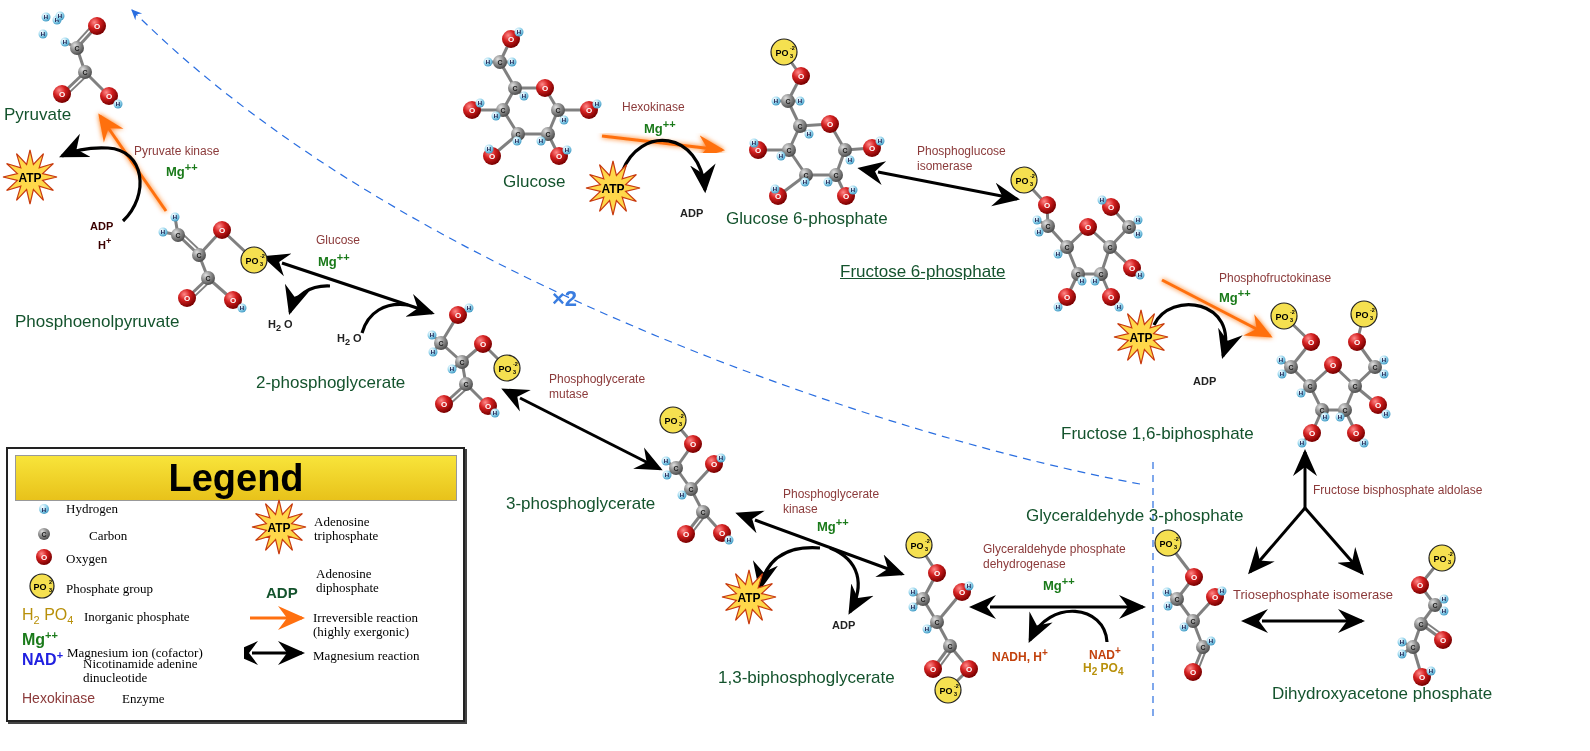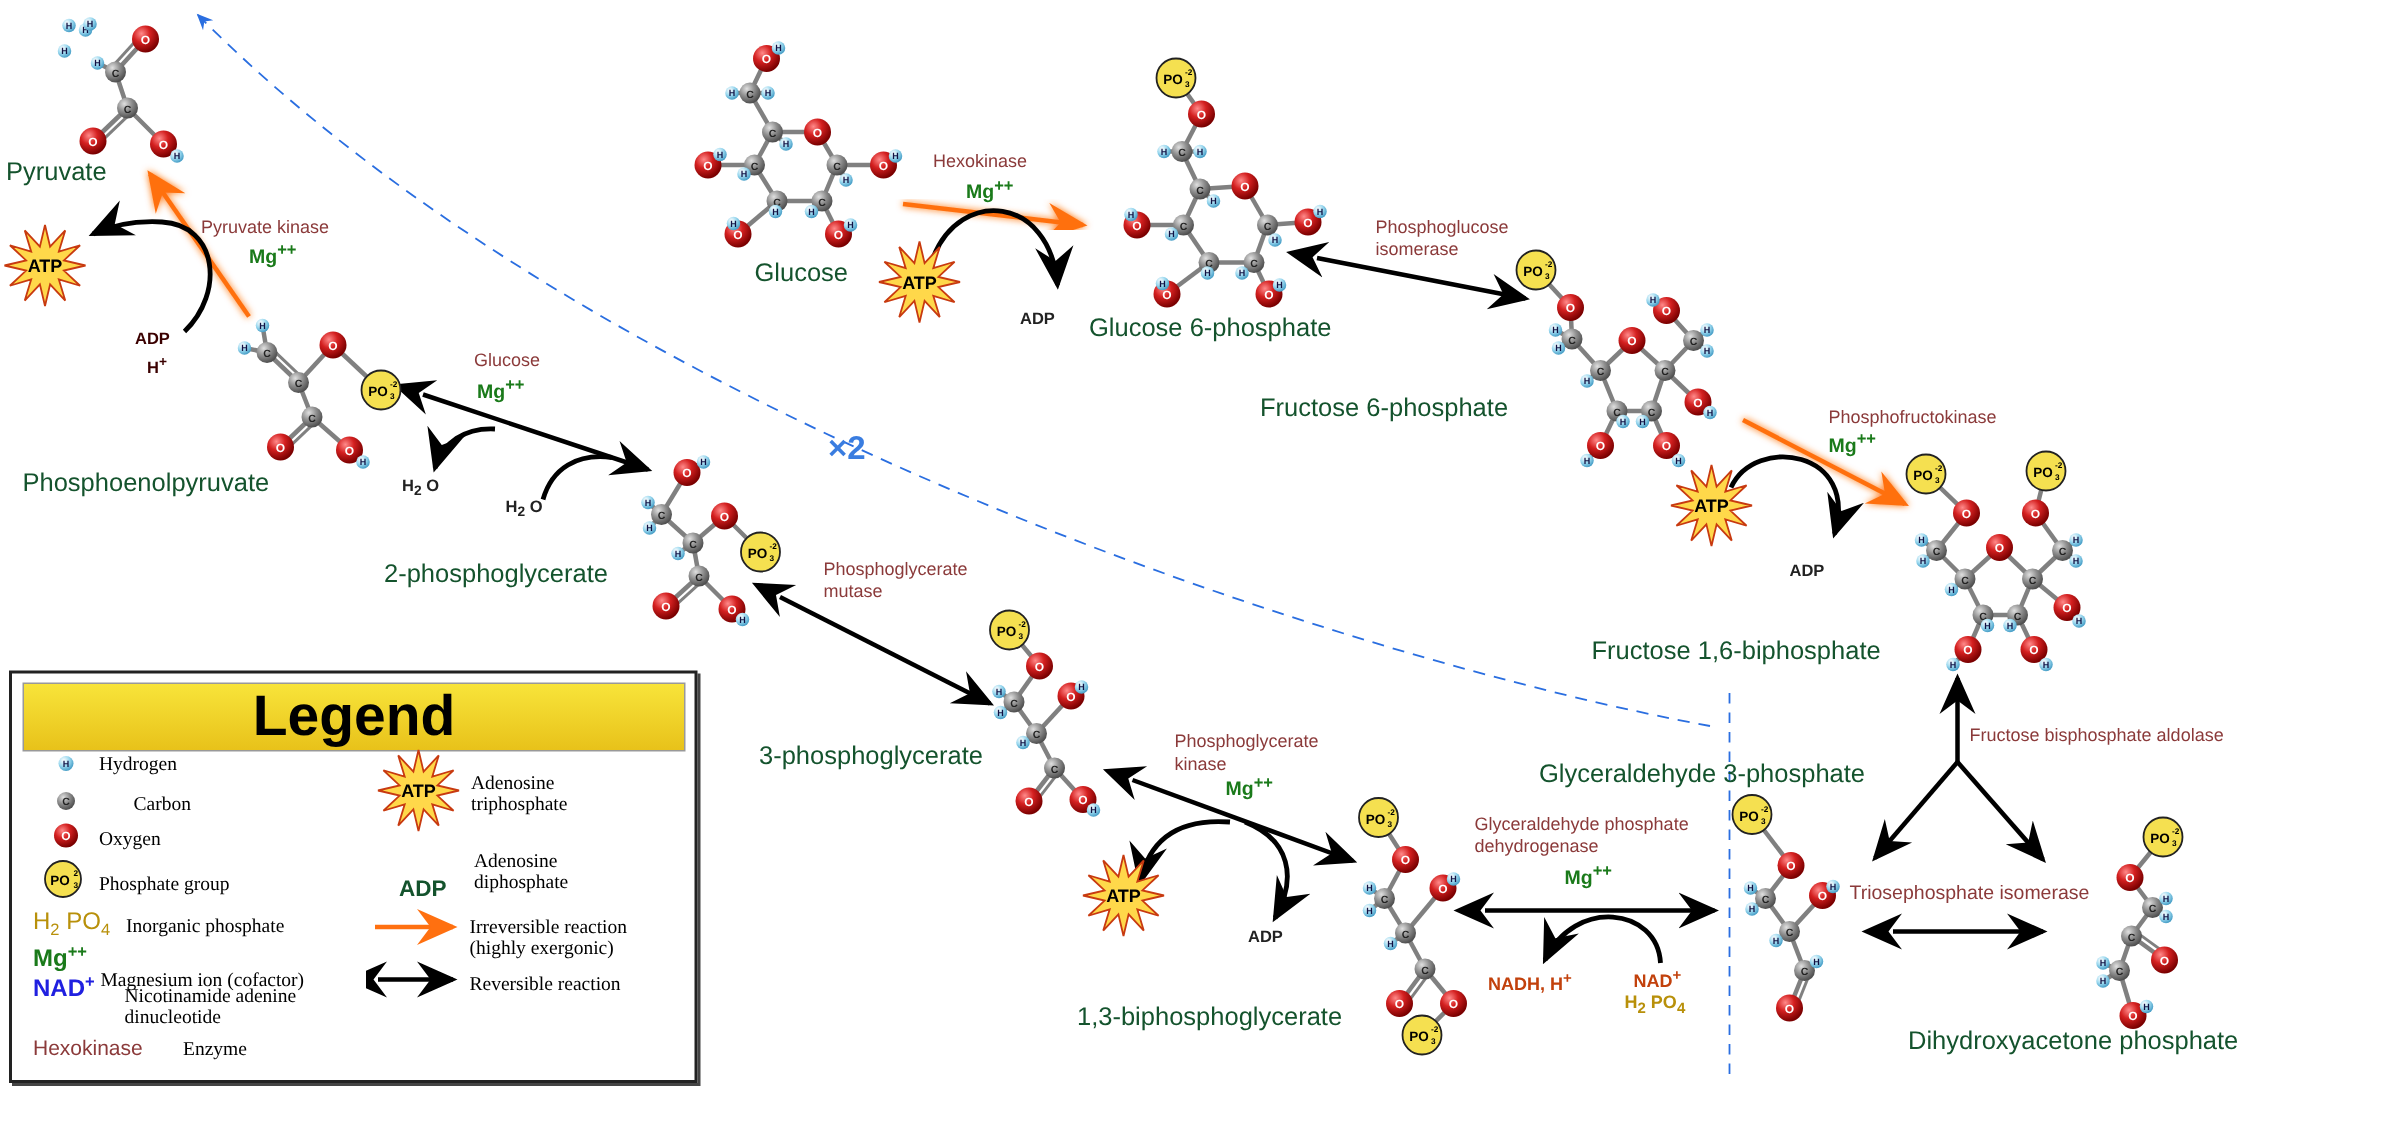--- a/index.html
+++ b/index.html
@@ -1065,21 +1065,21 @@
 </svg>
 
 <div class="lbl mol-name" style="left:4px;top:105px;">Pyruvate</div>
 <div class="lbl mol-name" style="left:15px;top:312px;">Phosphoenolpyruvate</div>
 <div class="lbl mol-name" style="left:256px;top:373px;">2-phosphoglycerate</div>
 <div class="lbl mol-name" style="left:506px;top:494px;">3-phosphoglycerate</div>
 <div class="lbl mol-name" style="left:718px;top:668px;">1,3-biphosphoglycerate</div>
 <div class="lbl mol-name" style="left:1026px;top:506px;">Glyceraldehyde 3-phosphate</div>
 <div class="lbl mol-name" style="left:1272px;top:684px;">Dihydroxyacetone phosphate</div>
 <div class="lbl mol-name" style="left:1061px;top:404px;margin-top:20px;">Fructose 1,6-biphosphate</div>
-<div class="lbl mol-name" style="left:840px;top:262px;">Fructose 6-phosphate</div>
+<div class="lbl mol-name" style="left:840px;top:262px;text-decoration:underline;">Fructose 6-phosphate</div>
 <div class="lbl mol-name" style="left:726px;top:209px;">Glucose 6-phosphate</div>
 <div class="lbl mol-name" style="left:503px;top:172px;">Glucose</div>
 
 <div class="lbl enz" style="left:622px;top:100px;">Hexokinase</div>
 <div class="lbl mg" style="left:644px;top:118px;"><span>Mg</span><sup>++</sup></div>
 <div class="lbl enz" style="left:917px;top:144px;">
     <div>Phosphoglucose</div>
     <div>isomerase</div>
   </div>
 <div class="lbl enz" style="left:1219px;top:271px;">Phosphofructokinase</div>
@@ -1171,14 +1171,14 @@
       <div>triphosphate</div>
     </div>
   <div class="lg-text" style="left:308px;top:118px;">
       <div>Adenosine</div>
       <div>diphosphate</div>
     </div>
   <div class="lg-text" style="left:305px;top:162px;">
       <div>Irreversible reaction</div>
       <div>(highly exergonic)</div>
     </div>
-  <div class="lg-text" style="left:305px;top:200px;">Reversible reaction</div>
+  <div class="lg-text" style="left:305px;top:200px;">Magnesium reaction</div>
 </div>
 
 </body></html>

